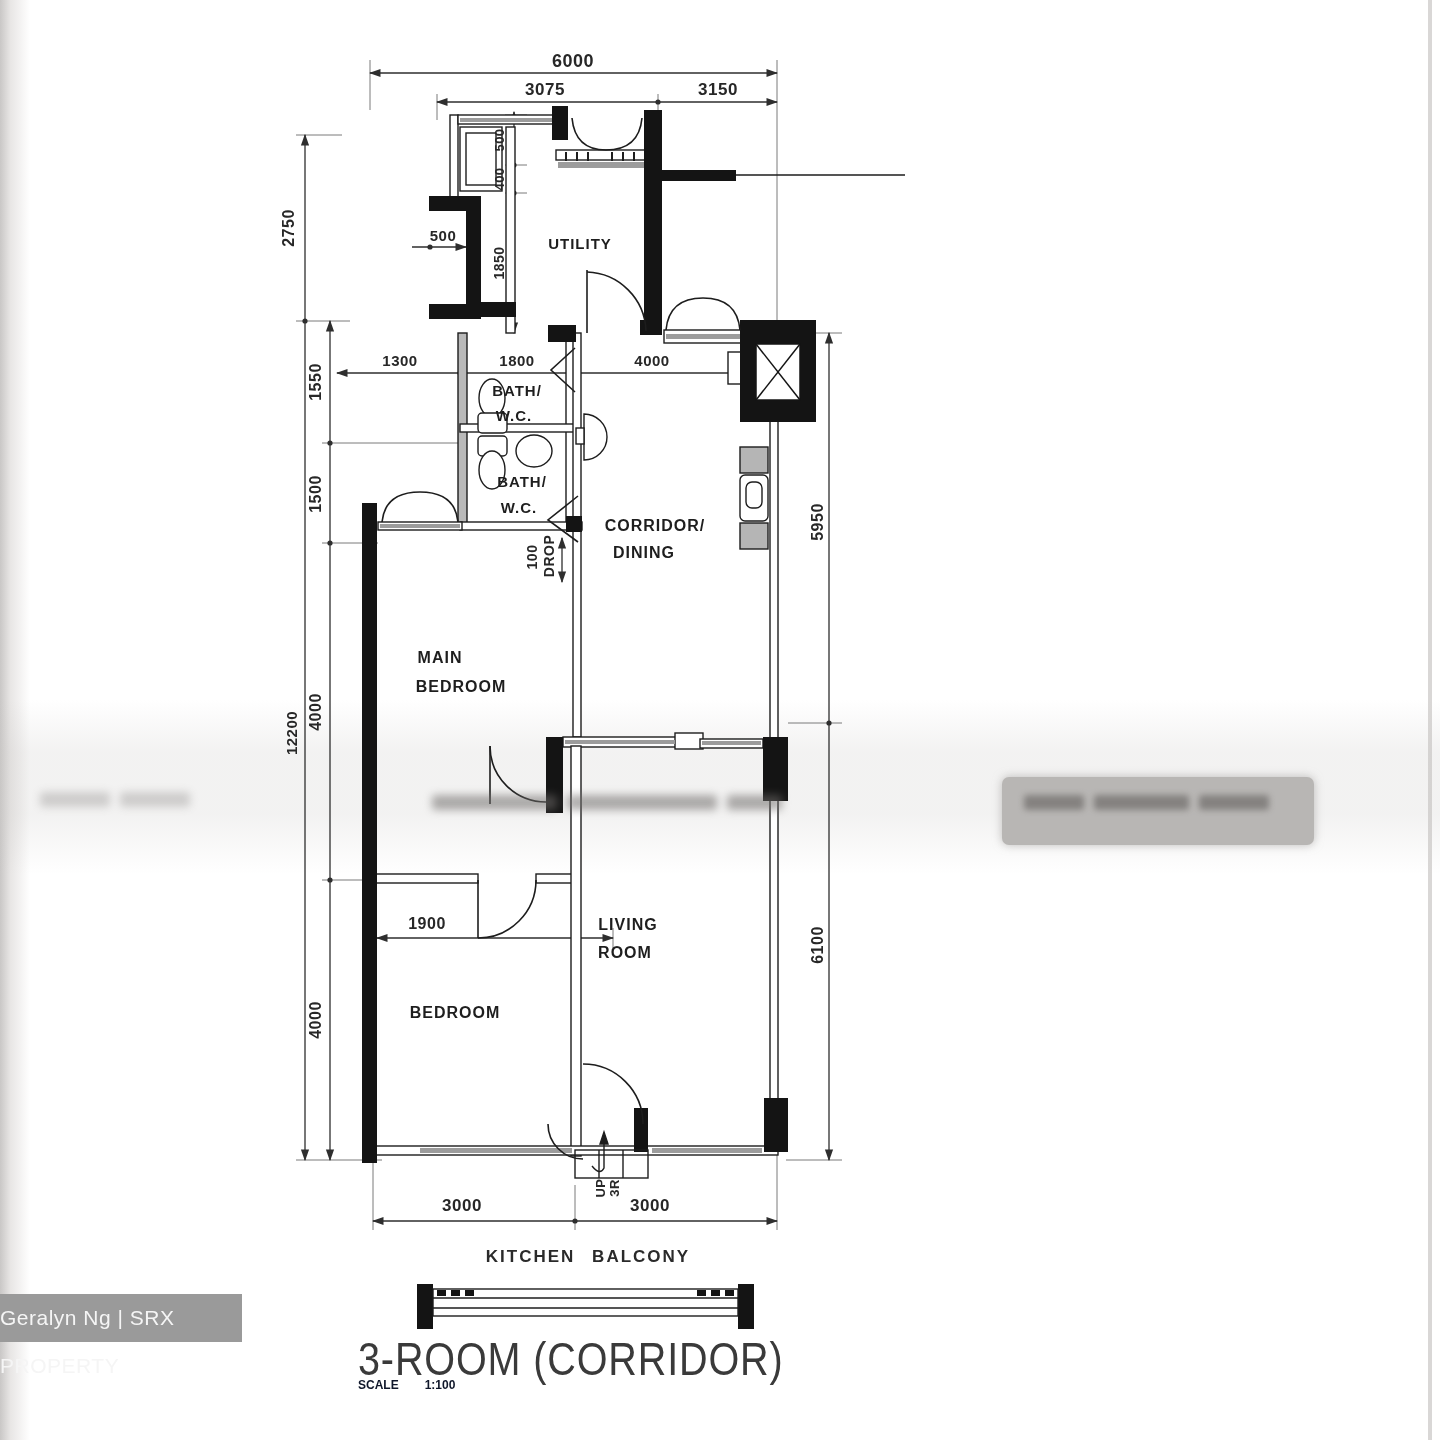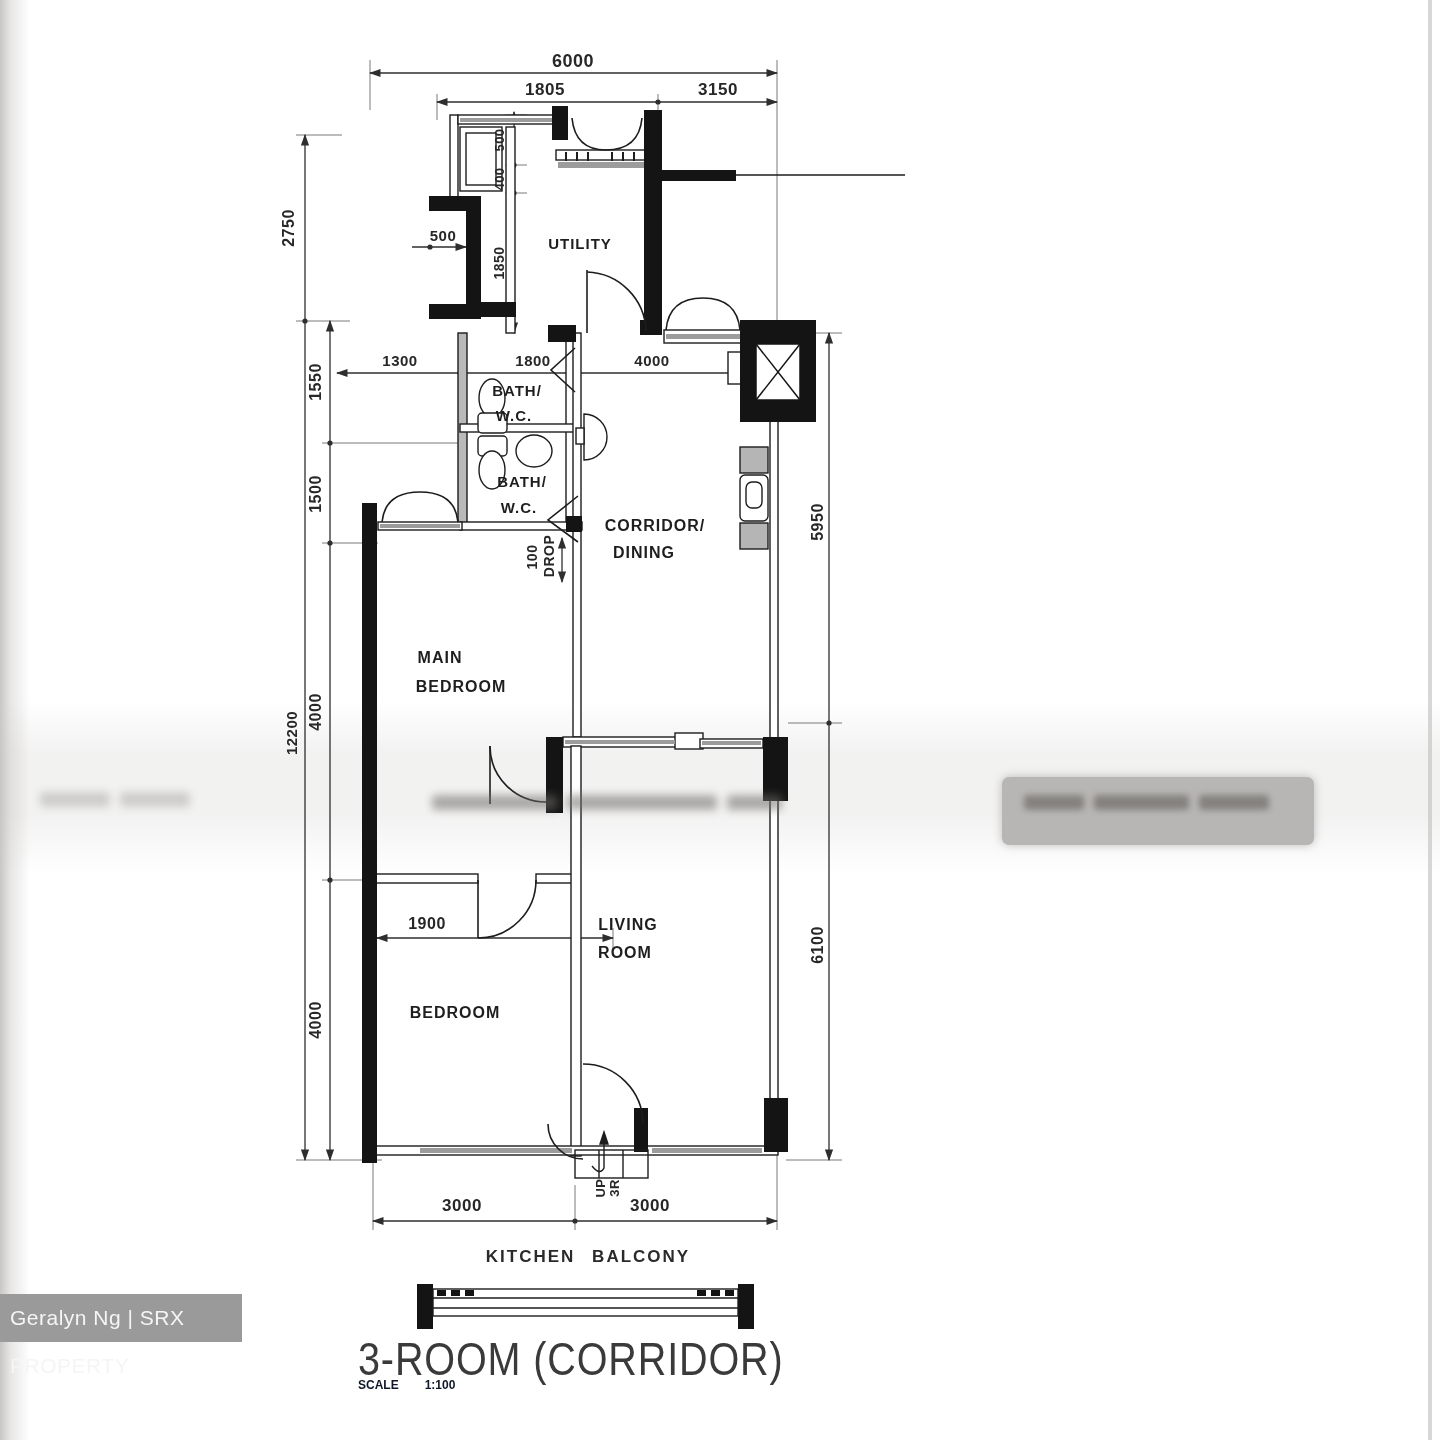--- a/index.html
+++ b/index.html
@@ -23,21 +23,21 @@
   .edgeR{position:absolute;right:8px;top:0;width:4px;height:1440px;background:#cfcdcc;opacity:.8;}
   
   .band1{position:absolute;left:0;top:700px;width:1440px;height:175px;
          background:linear-gradient(to bottom,rgba(198,196,194,0),rgba(198,196,194,.22) 30%,rgba(198,196,194,.22) 65%,rgba(198,196,194,0));}
   .smudge{position:absolute;filter:blur(4px);opacity:.55;display:flex;gap:10px;align-items:center;}
   .smudge i{display:block;height:15px;background:#6f6c6a;border-radius:3px;}
   .graybox{position:absolute;left:1002px;top:777px;width:312px;height:68px;background:#b8b6b4;
            border-radius:7px;box-shadow:0 0 10px rgba(150,148,146,.6);}
   .graybox .smudge{left:22px;top:18px;position:absolute;filter:blur(3px);opacity:.7;}
   .wm{position:absolute;left:0;top:1294px;width:242px;height:48px;background:#9a9a9a;
-      color:#f5f5f5;font-size:21px;line-height:48px;padding-left:10px;box-sizing:border-box;
+      color:#f5f5f5;font-size:21px;line-height:48px;box-sizing:border-box;
       font-weight:400;letter-spacing:.5px;}
 </style>
 </head>
 <body>
 
 <div id="page">
 
   <div class="edgeL"></div>
   <div class="edgeR"></div>
   <div class="band1"></div>
@@ -223,32 +223,32 @@
           <rect x="451" y="1290" width="9" height="6"></rect>
         <rect x="465" y="1290" width="9" height="6"></rect>
           <rect x="697" y="1290" width="9" height="6"></rect>
         <rect x="711" y="1290" width="9" height="6"></rect>
           <rect x="725" y="1290" width="9" height="6"></rect>
       </g>
     </g>
   </svg>
 
   <div class="lb" style="left:573px;top:61px;font-size:18px;">6000</div>
-  <div class="lb" style="left:545px;top:90px;">1805</div>
+  <div class="lb" style="left:545px;top:90px;">3075</div>
   <div class="lb" style="left:718px;top:90px;">3150</div>
   <div class="lb vt" style="left:289px;top:228px;font-size:16px;">2750</div>
   <div class="lb vt" style="left:316px;top:382px;font-size:16px;">1550</div>
   <div class="lb vt" style="left:316px;top:494px;font-size:16px;">1500</div>
   <div class="lb vt" style="left:316px;top:712px;font-size:16px;">4000</div>
   <div class="lb vt" style="left:291px;top:733px;font-size:15px;">12200</div>
   <div class="lb vt" style="left:316px;top:1020px;font-size:16px;">4000</div>
   <div class="lb vt" style="left:818px;top:522px;font-size:16px;">5950</div>
   <div class="lb vt" style="left:818px;top:945px;font-size:16px;">6100</div>
   <div class="lb mid" style="left:400px;top:360px;">1300</div>
-  <div class="lb mid" style="left:517px;top:360px;margin-left:16px;">1800</div>
+  <div class="lb mid" style="left:517px;top:360px;">1800</div>
   <div class="lb mid" style="left:652px;top:360px;">4000</div>
   <div class="lb mid" style="left:443px;top:235px;">500</div>
   <div class="lb vt small" style="left:499px;top:140px;">500</div>
   <div class="lb vt small" style="left:499px;top:179px;">400</div>
   <div class="lb vt" style="left:499px;top:263px;font-size:14px;">1850</div>
   <div class="lb vt" style="left:532px;top:557px;font-size:14px;">100</div>
   <div class="lb vt" style="left:549px;top:556px;font-size:14px;">DROP</div>
   <div class="lb" style="left:427px;top:924px;font-size:16px;">1900</div>
   <div class="lb" style="left:462px;top:1206px;">3000</div>
   <div class="lb" style="left:650px;top:1206px;">3000</div>

